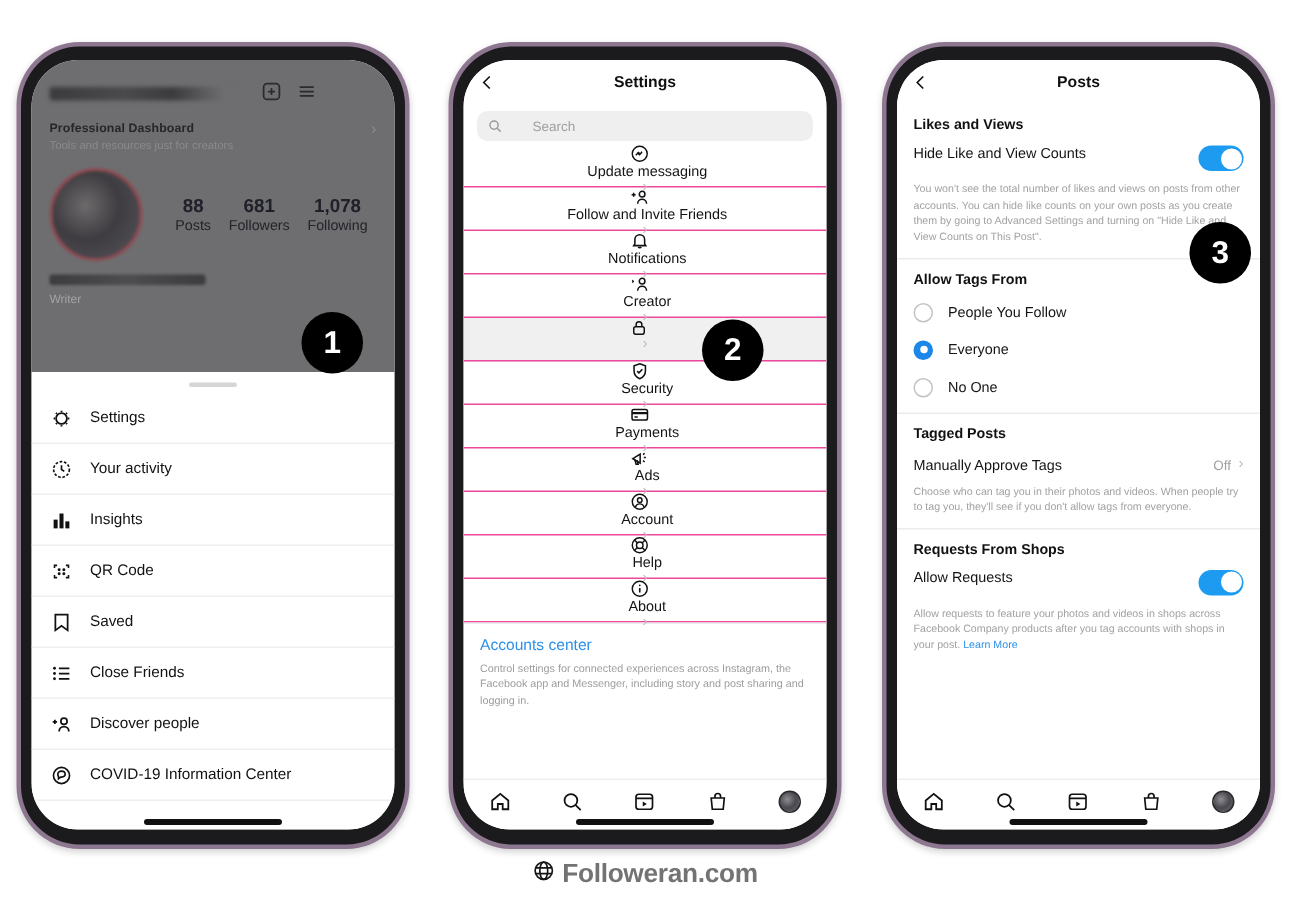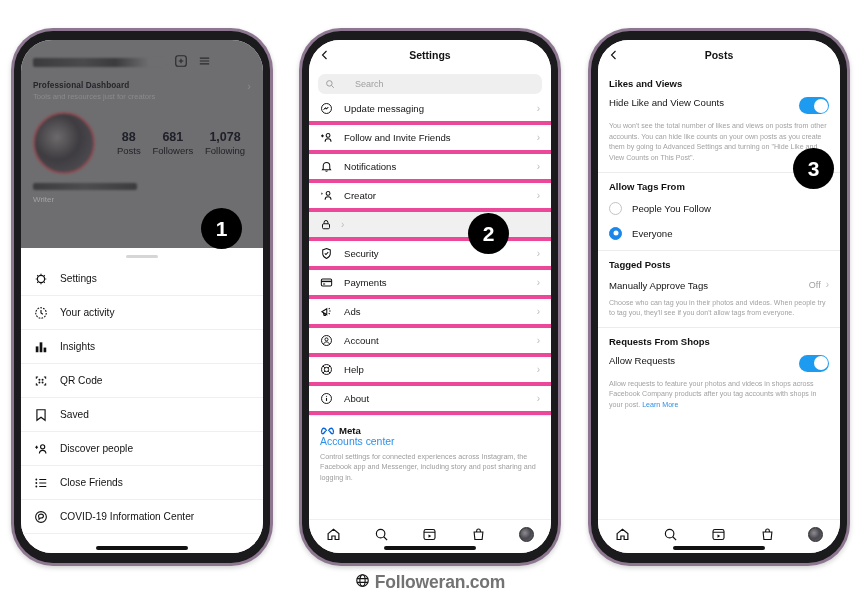--- a/index.html
+++ b/index.html
@@ -129,22 +129,22 @@
     height: 20px; border-radius: 7px;
     background: #efefef;
     display: flex; align-items: center; padding: 0 7px; gap: 15px;
   }
   .searchbar .s-ico { color: #9a9a9a; display: flex; }
   .searchbar .s-ph { font-size: 9px; color: #a0a0a0; margin-left: 5px; }
 
   .row {
     display: flex; align-items: center;
     height: 29px; padding: 0 11px;
-    border-bottom: 4px solid #ec4899;
-    font-size: 9.6px; color: #141414;
+    border-bottom: 1px solid #ec4899;
+    font-size: 9.6px; color: #141414; flex-direction: column;
   }
   .row.hl { background: #f0f0f0; }
   .row .ico { width: 21px; display: flex; align-items: center; color: #111; }
   .row .lbl { flex: 1; margin-left: 3px; }
   .row .chev { color: #bdbdbd; font-size: 10px; line-height: 10px; }
 
   .meta-block { padding: 9px 11px 8px 11px; border-top: 1px solid #ececec; }
   .meta-logo { display: flex; align-items: center; gap: 4px; }
   .meta-logo .mtext { font-size: 9.6px; font-weight: bold; color: #111; }
   .acct-center { font-size: 10.4px; color: #2d90e8; margin-top: 0; }
@@ -343,39 +343,39 @@
             <span class="ico">
               <svg width="14" height="14" viewBox="0 0 24 24" fill="none" stroke="currentColor" stroke-width="2">
                 <path d="M5 3h14v18l-7-5.2L5 21z"></path>
               </svg>
             </span>
             <span class="lbl">Saved</span>
           </div>
 
           <div class="sheet-item">
             <span class="ico">
-              <svg width="15" height="14" viewBox="0 0 26 24" fill="none" stroke="currentColor" stroke-width="2">
-                <path d="M2 9h5M4.5 6.5v5"></path>
-                <circle cx="15" cy="8.2" r="3.6"></circle>
-                <path d="M9.4 20c0-3.3 2.5-5.6 5.6-5.6s5.6 2.3 5.6 5.6"></path>
-              </svg>
-            </span>
-            <span class="lbl">Discover people</span>
-          </div>
-
-          <div class="sheet-item">
-            <span class="ico">
               <svg width="14" height="14" viewBox="0 0 24 24" fill="none" stroke="currentColor" stroke-width="2">
                 <path d="M9 6h12M9 12h12M9 18h12"></path>
                 <circle cx="4" cy="6" r="1.6" fill="currentColor" stroke="none"></circle>
                 <circle cx="4" cy="12" r="1.6" fill="currentColor" stroke="none"></circle>
                 <circle cx="4" cy="18" r="1.6" fill="currentColor" stroke="none"></circle>
               </svg>
             </span>
             <span class="lbl">Close Friends</span>
+          </div>
+
+          <div class="sheet-item">
+            <span class="ico">
+              <svg width="15" height="14" viewBox="0 0 26 24" fill="none" stroke="currentColor" stroke-width="2">
+                <path d="M2 9h5M4.5 6.5v5"></path>
+                <circle cx="15" cy="8.2" r="3.6"></circle>
+                <path d="M9.4 20c0-3.3 2.5-5.6 5.6-5.6s5.6 2.3 5.6 5.6"></path>
+              </svg>
+            </span>
+            <span class="lbl">Discover people</span>
           </div>
 
           <div class="sheet-item">
             <span class="ico">
               <svg width="14" height="14" viewBox="0 0 24 24" fill="none" stroke="currentColor" stroke-width="1.9">
                 <circle cx="12" cy="12" r="9.2"></circle>
                 <path d="M7.8 10.4c0-2 1.9-3.4 4.2-3.4s4.2 1.4 4.2 3.4c0 2-1.9 3.4-4.2 3.4h-1l-2.4 2v-2.4c-.5-.8-.8-1.7-.8-3z"></path>
               </svg>
             </span>
             <span class="lbl">COVID-19 Information Center</span>
@@ -532,27 +532,20 @@
                 <circle cx="12" cy="12" r="9.2"></circle>
                   <path d="M12 11v5.5" stroke-width="2"></path>
                   <circle cx="12" cy="7.8" r="1.1" fill="currentColor" stroke="none"></circle>
               </svg>
             </span>
             <span class="lbl">About</span>
             <span class="chev">›</span>
           </div>
 
           <div class="meta-block">
-            <div class="meta-logo">
-              <svg width="15" height="11" viewBox="0 0 30 18" fill="none" stroke="#0064e0" stroke-width="2.6">
-                <path d="M3 12.5c0-5 2.2-8 4.8-8 2.4 0 4 2.4 5.4 5.2M27 12.5c0-5-2.2-8-4.8-8-2.4 0-4 2.4-5.4 5.2"></path>
-                <path d="M3 12.5c0 2 1.2 3 2.6 3 2.2 0 3.8-2.6 5.6-5.6M27 12.5c0 2-1.2 3-2.6 3-2.2 0-3.8-2.6-5.6-5.6"></path>
-              </svg>
-              <span class="mtext">Meta</span>
-            </div>
             <div class="acct-center">Accounts center</div>
             <div class="meta-desc">Control settings for connected experiences across Instagram, the Facebook app and Messenger, including story and post sharing and logging in.</div>
           </div>
         </div>
 
         <div class="tabbar">
           <span class="tb">
             <svg width="15" height="15" viewBox="0 0 24 24" fill="none" stroke="currentColor" stroke-width="1.9">
                 <path d="M3.4 10.6L12 3.6l8.6 7v9.4h-6v-5.6h-5.2V20h-6z"></path>
               </svg>
@@ -609,20 +602,24 @@
           <div class="helptext">You won't see the total number of likes and views on posts from other accounts. You can hide like counts on your own posts as you create them by going to Advanced Settings and turning on "Hide Like and View Counts on This Post".</div>
 
           <div class="sect-title">Allow Tags From</div>
           <div class="radio-row">
             <span class="radio"></span>
             <span>People You Follow</span>
           </div>
           <div class="radio-row">
             <span class="radio on"></span>
             <span>Everyone</span>
+          </div>
+          <div class="radio-row">
+            <span class="radio"></span>
+            <span>No One</span>
           </div>
           <div class="divider"></div>
 
           <div class="sect-title">Tagged Posts</div>
           <div class="trow">
             <span class="lbl">Manually Approve Tags</span>
             <span class="val">Off</span>
             <span class="chev">›</span>
           </div>
           <div class="helptext">Choose who can tag you in their photos and videos. When people try to tag you, they'll see if you don't allow tags from everyone.</div>

